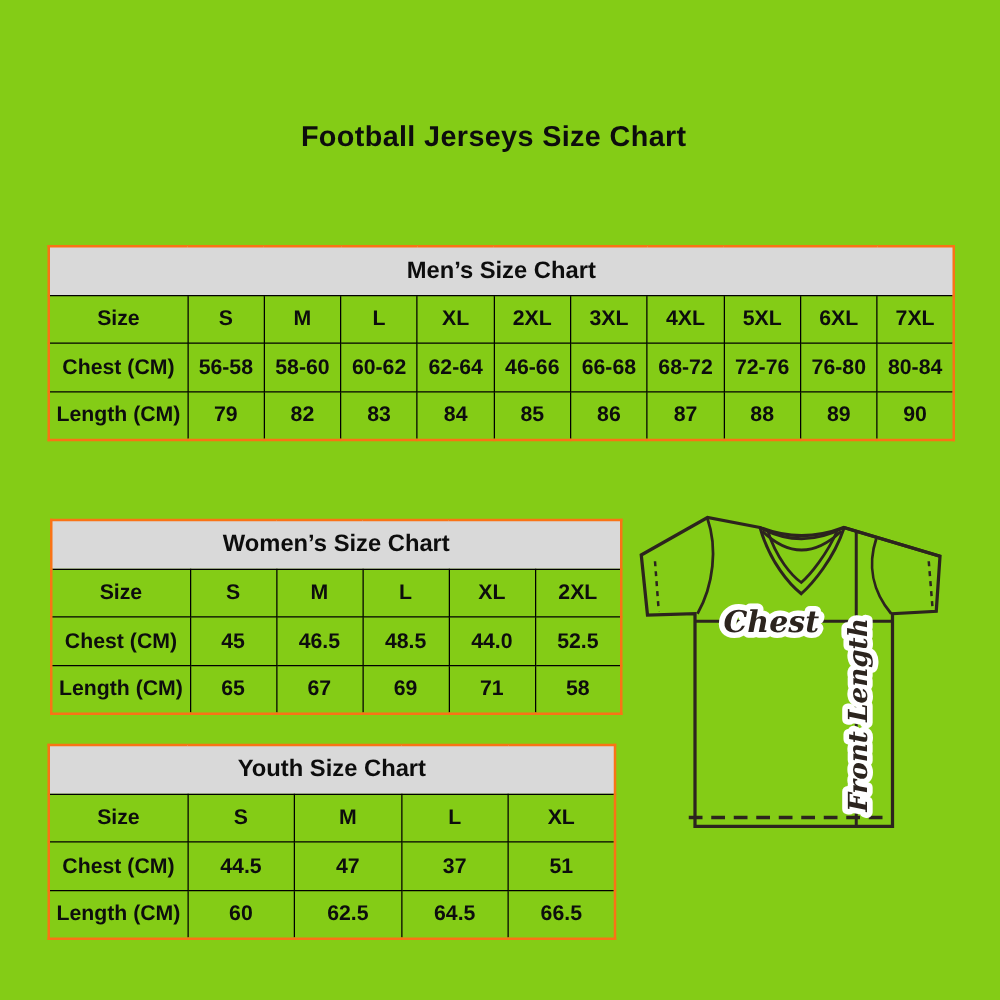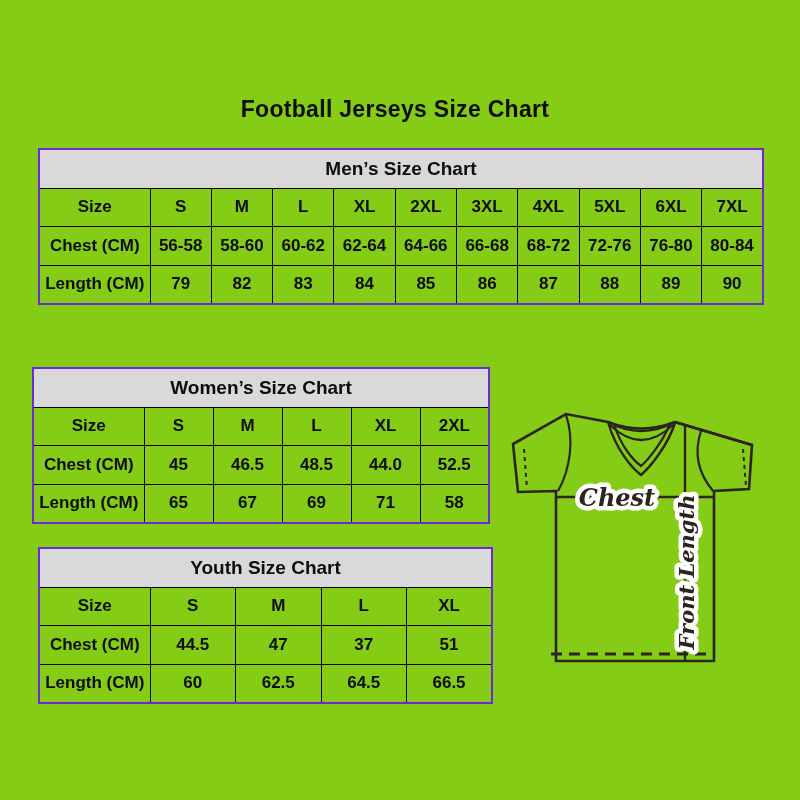--- a/index.html
+++ b/index.html
@@ -3,29 +3,29 @@
 <meta charset="utf-8">
 <style>
   html,body{margin:0;padding:0;background:#ffffff;}
   body{width:800px;height:800px;font-family:"Liberation Sans",sans-serif;}
   .page{position:relative;width:800px;height:800px;overflow:hidden;background:#84cc16;}
 
   .title{position:absolute;left:0;top:96px;width:790px;margin:0;text-align:center;
          font-size:23px;font-weight:bold;color:#0d0d0d;letter-spacing:.3px;}
 
   table.szt{position:absolute;border-collapse:collapse;table-layout:fixed;
-            border:2px solid #6d28d9;}
+            border:2px solid #f97316;margin-top:48px;}
   .szt th,.szt td{border:1.5px solid #000;height:37.5px;padding:0;
             text-align:center;vertical-align:middle;font-weight:bold;color:#0d0d0d;}
   .szt th.thdr{background:#d9d9d9;font-size:19px;}
   .szt td{font-size:17px;}
 
   .men{left:38px;top:148px;width:724px;}
   .men col.c0{width:111px;} .men col.cn{width:61.3px;}
-  .women{left:32px;top:367px;width:456px;}
+  .women{left:40px;top:367px;width:456px;}
   .women col.c0{width:111px;} .women col.cn{width:69px;}
   .youth{left:38px;top:547px;width:453px;padding-left:16px;}
   .youth col.c0{width:111px;} .youth col.cn{width:85.5px;}
 
   .jersey{position:absolute;left:498px;top:403px;width:276px;height:276px;}
   .jersey path, .jersey line{fill:none;stroke:#2c241e;}
   .jersey text{font-family:"DejaVu Serif",serif;font-style:italic;font-weight:bold;
                fill:#2c241e;paint-order:stroke;stroke:#ffffff;stroke-width:9px;
                stroke-linejoin:round;}
 </style>
@@ -68,21 +68,21 @@
         <td>5XL</td>
         <td>6XL</td>
         <td>7XL</td>
       </tr>
       <tr>
         <td>Chest (CM)</td>
         <td>56-58</td>
         <td>58-60</td>
         <td>60-62</td>
         <td>62-64</td>
-        <td>64-66</td>
+        <td>46-66</td>
         <td>66-68</td>
         <td>68-72</td>
         <td>72-76</td>
         <td>76-80</td>
         <td>80-84</td>
       </tr>
       <tr>
         <td>Length (CM)</td>
         <td>79</td>
         <td>82</td>

